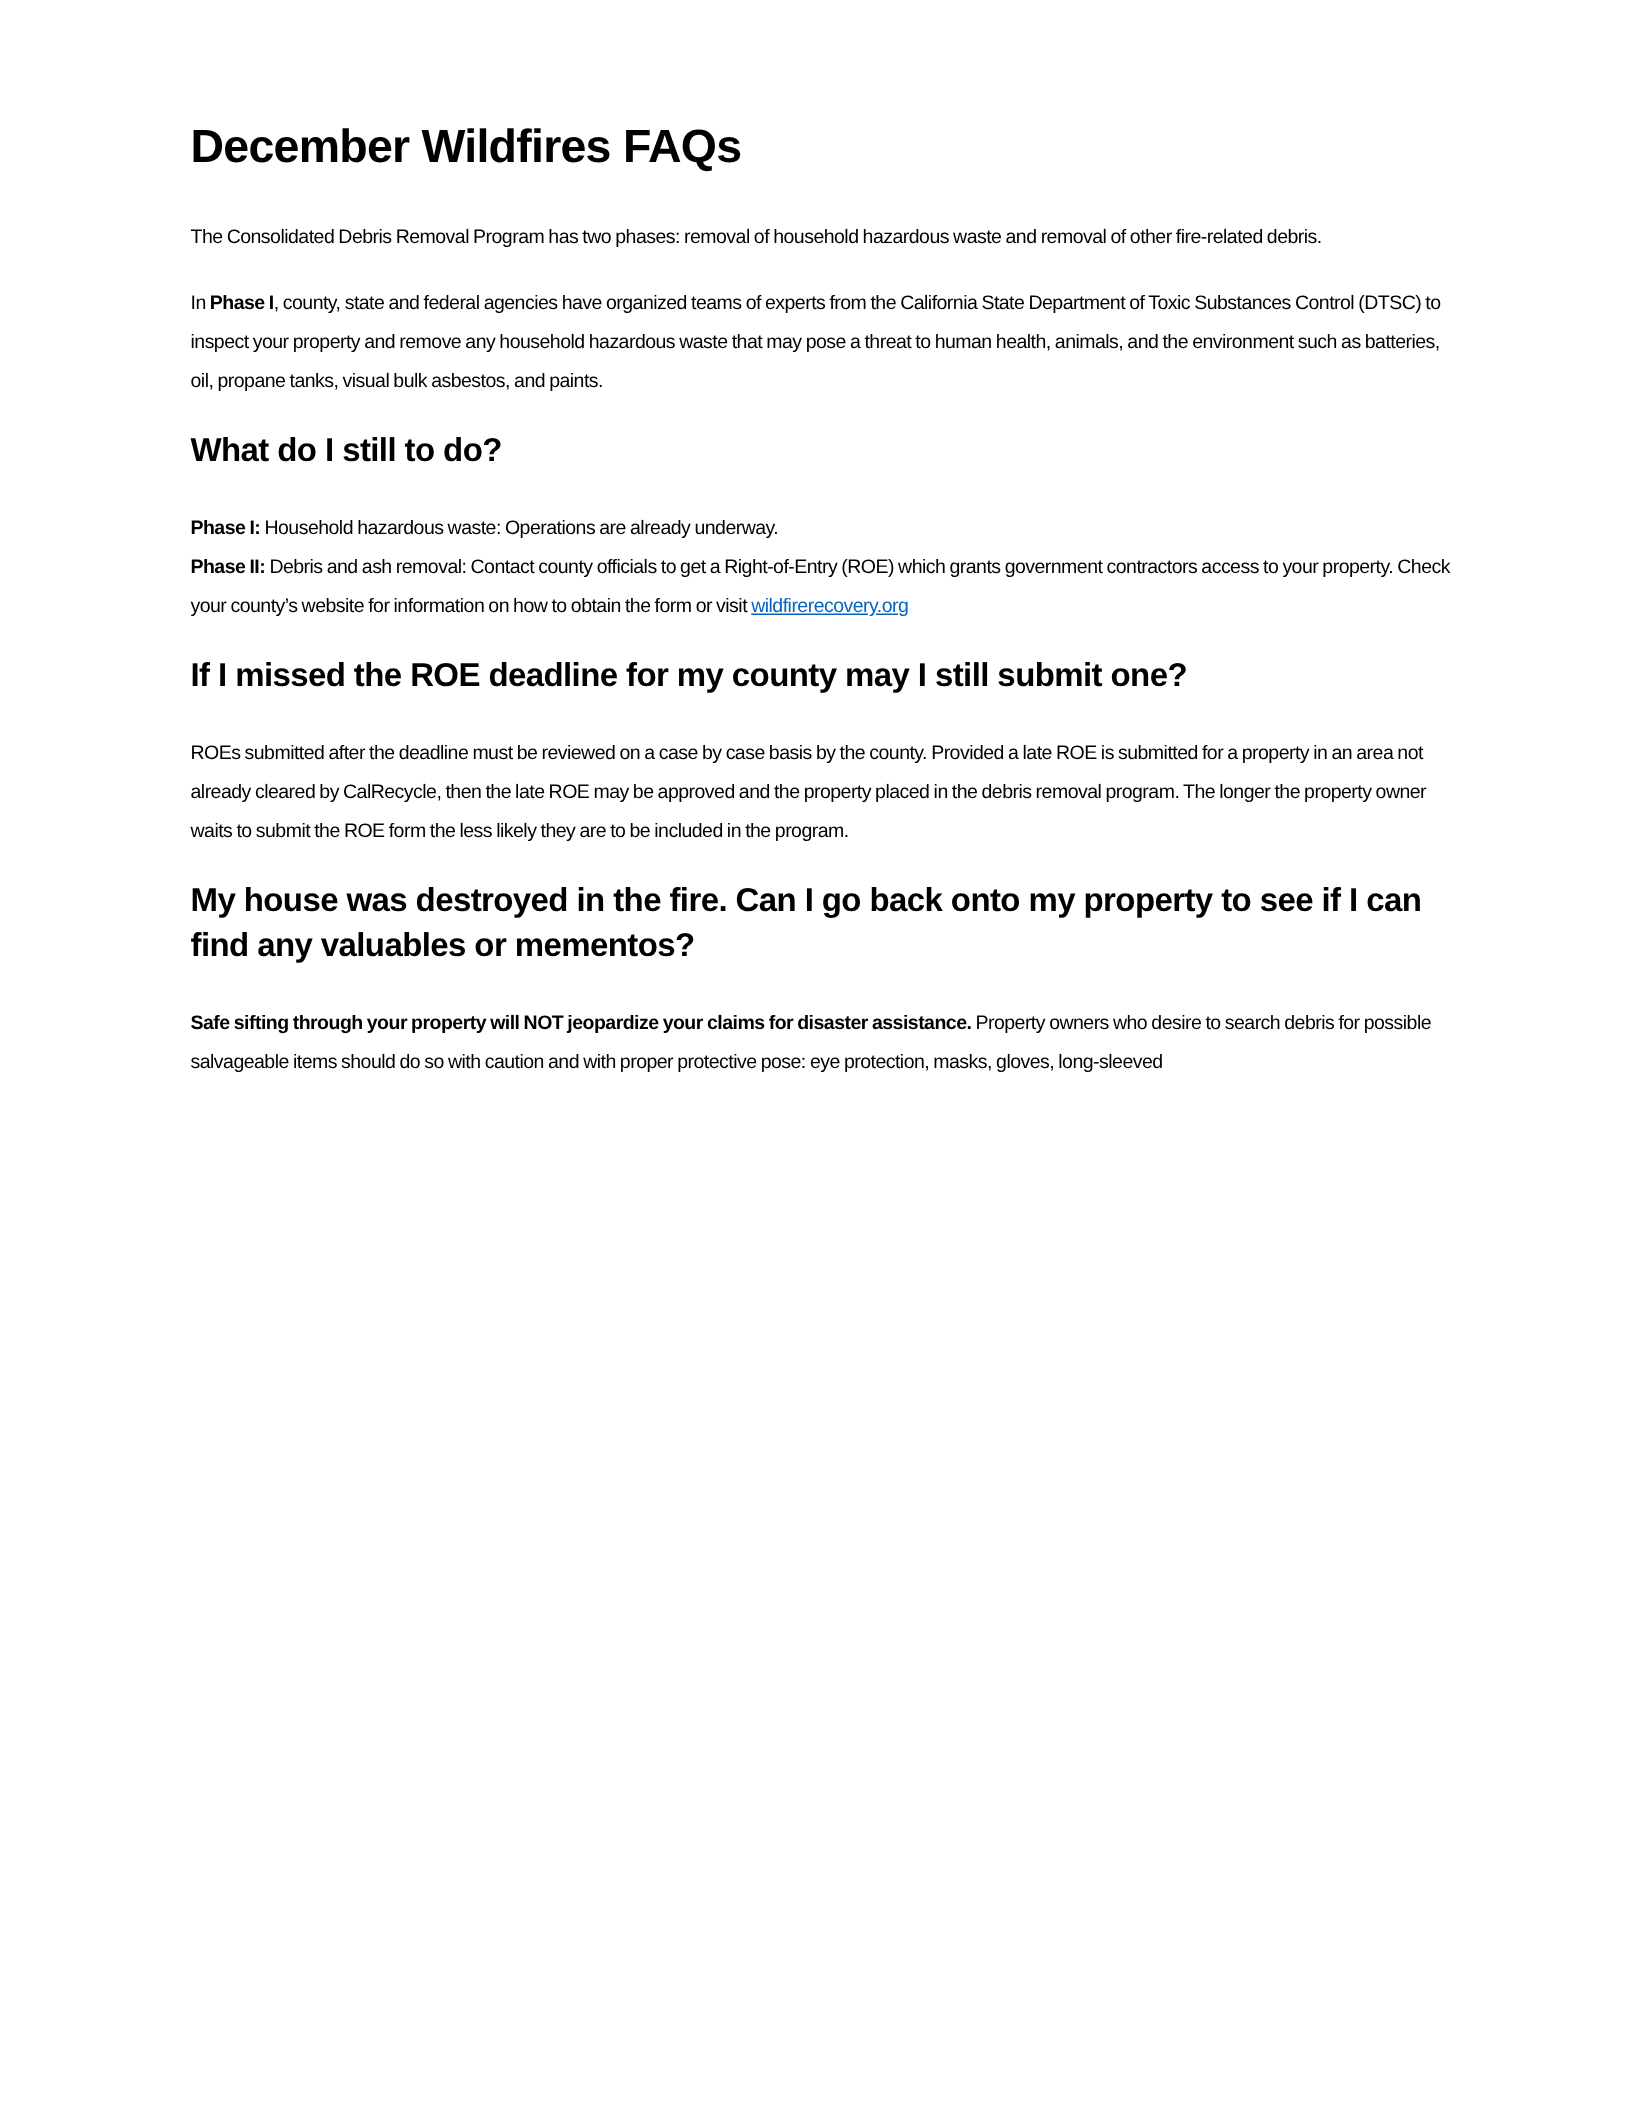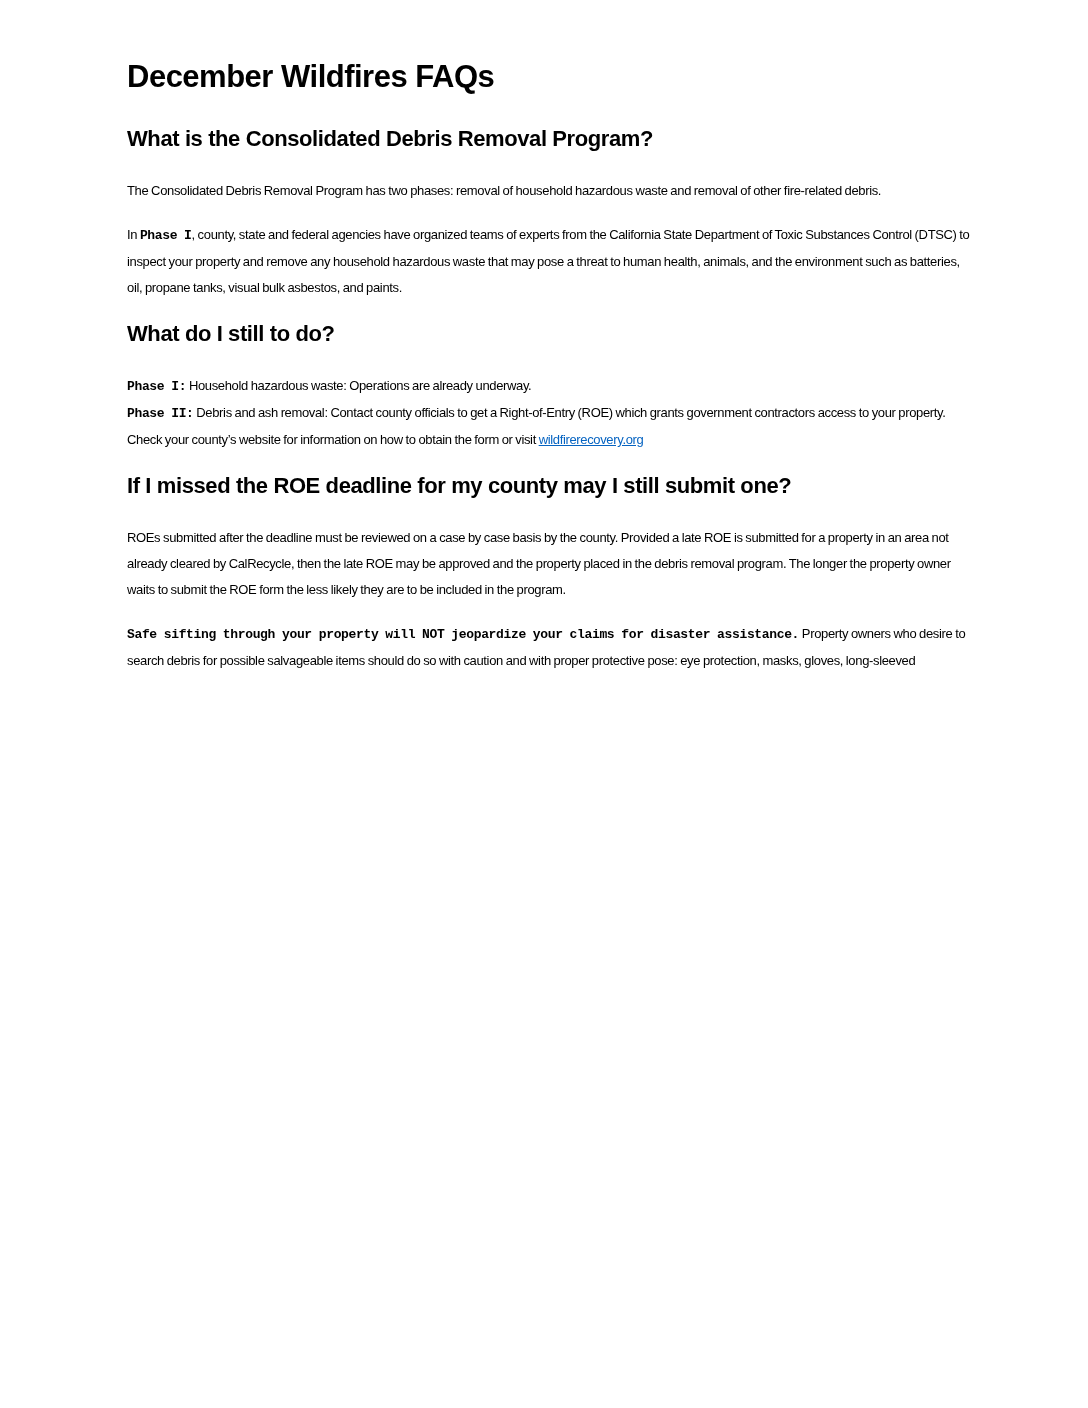--- a/index.html
+++ b/index.html
@@ -3,56 +3,56 @@
 <meta charset="utf-8">
 <style>
   :root { --link-color:#0563C1; --text-color:#000000; --page-bg:#ffffff; }
   * { box-sizing: border-box; }
   html, body { margin:0; padding:0; background:#ffffff; }
   .page {
     width:1088px; height:1408px;
     background:var(--page-bg);
     color:var(--text-color);
     font-family:"Liberation Sans", sans-serif;
-    padding:56px 116px 0 127px;
+    padding:77px 116px 0 127px;
     overflow:hidden;
   }
   h1.doc-title {
     font-size:31px; line-height:42px; font-weight:700;
     letter-spacing:-0.5px; margin:0 0 26px 0;
   }
   h2.question {
     font-size:22px; line-height:30px; font-weight:700;
     letter-spacing:-0.4px; margin:14px 0 24px 0;
   }
   p.answer {
     font-size:13px; line-height:26px; font-weight:400;
     letter-spacing:-0.35px; word-spacing:-0.5px;
     margin:0 0 18px 0;
   }
-  p.answer b { font-weight:700;font-family:Liberation Mono, monospace; }
+  p.answer b { font-weight:700; }
   a.link {
     color:var(--link-color);
     text-decoration:underline;
     cursor:pointer;
   }
 </style>
 </head>
 <body>
 
 <div class="page">
 
   <h1 class="doc-title">December Wildfires FAQs</h1>
 
-  <h2 class="question">What is the Consolidated Debris Removal Program?</h2>
   <p class="answer"><span>The Consolidated Debris Removal Program has two phases: removal of household hazardous waste and removal of other fire-related debris.</span></p>
   <p class="answer"><span>In </span><b>Phase I</b><span>, county, state and federal agencies have organized teams of experts from the California State Department of Toxic Substances Control (DTSC) to inspect your property and remove any household hazardous waste that may pose a threat to human health, animals, and the environment such as batteries, oil, propane tanks, visual bulk asbestos, and paints.</span></p>
 
   <h2 class="question">What do I still to do?</h2>
   <p class="answer"><b>Phase I:</b><span> Household hazardous waste: Operations are already underway.</span><br><b>Phase II:</b><span> Debris and ash removal: Contact county officials to get a Right-of-Entry (ROE) which grants government contractors access to your property. Check your county’s website for information on how to obtain the form or visit </span><a class="link" href="#">wildfirerecovery.org</a></p>
 
 
   <h2 class="question">If I missed the ROE deadline for my county may I still submit one?</h2>
   <p class="answer"><span>ROEs submitted after the deadline must be reviewed on a case by case basis by the county. Provided a late ROE is submitted for a property in an area not already cleared by CalRecycle, then the late ROE may be approved and the property placed in the debris removal program. The longer the property owner waits to submit the ROE form the less likely they are to be included in the program.</span></p>
 
+  <h2 class="question">My house was destroyed in the fire. Can I go back onto my property to see if I can find any valuables or mementos?</h2>
   <p class="answer"><b>Safe sifting through your property will NOT jeopardize your claims for disaster assistance.</b><span> Property owners who desire to search debris for possible salvageable items should do so with caution and with proper protective pose: eye protection, masks, gloves, long-sleeved</span></p>
 
 </div>
 
 </body></html>

